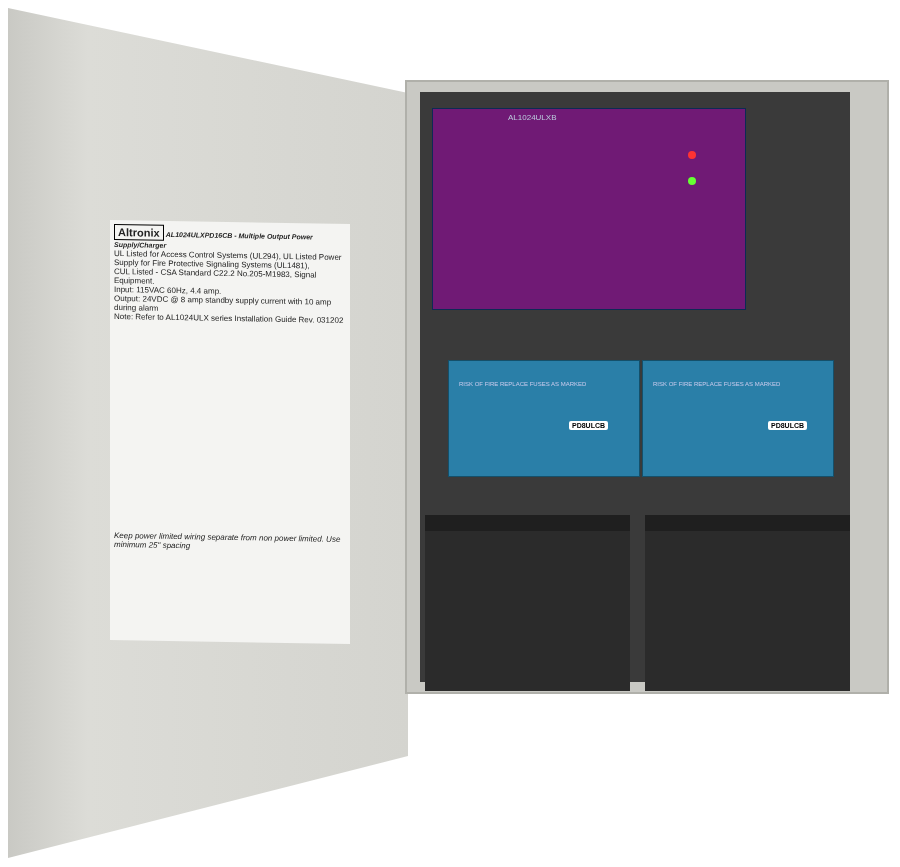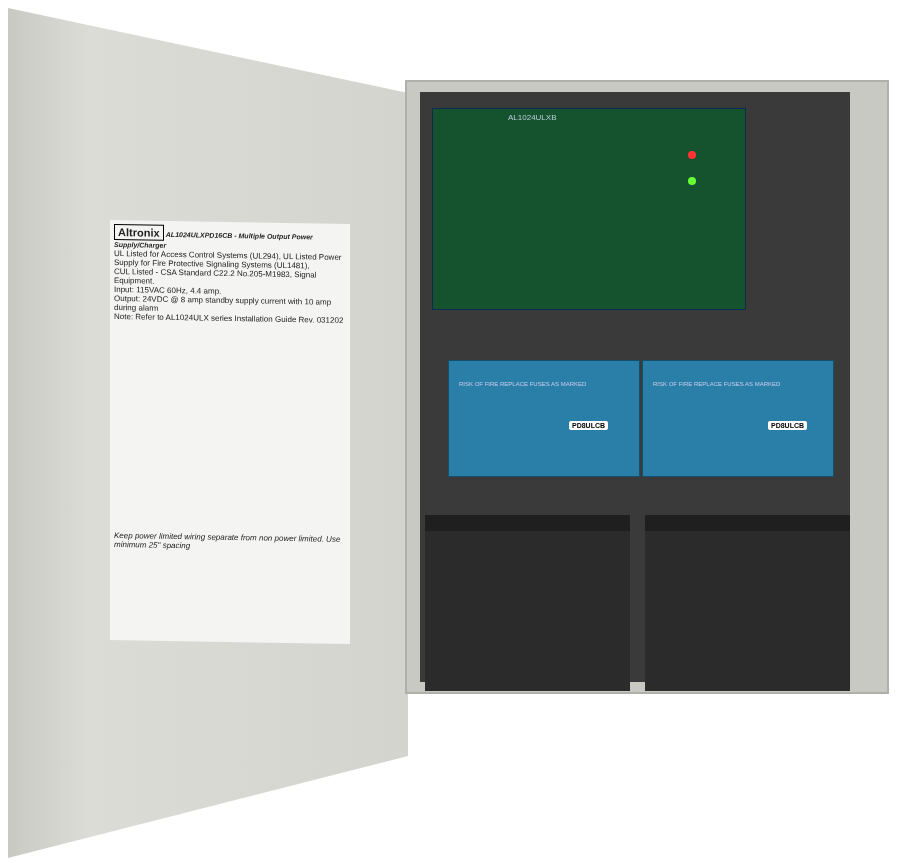--- a/index.html
+++ b/index.html
@@ -3,21 +3,21 @@
 <meta charset="utf-8">
 <style>
 body{margin:0;width:900px;height:867px;background:#fff;position:relative;overflow:hidden;font-family:"Liberation Sans",sans-serif;}
 .abs{position:absolute;}
 #door{left:8px;top:8px;width:400px;height:850px;background:linear-gradient(90deg,#c9c9c4,#dcdcd7 20%,#d4d4cf);clip-path:polygon(0 0,100% 10%,100% 88%,0 100%);}
 #label{left:110px;top:222px;width:240px;height:420px;background:#f4f4f2;transform:skewY(1deg);font-size:8px;color:#222;padding:4px;box-sizing:border-box;}
 #label .brand{display:inline-block;border:1px solid #000;padding:1px 3px;font-weight:bold;font-size:11px;}
 #label .model{font-weight:bold;font-style:italic;font-size:7px;}
 #cabinet{left:405px;top:80px;width:480px;height:610px;background:#c9c9c4;border:2px solid #b0b0aa;}
 #inner{left:420px;top:92px;width:430px;height:590px;background:#3a3a3a;}
-#psu{left:432px;top:108px;width:312px;height:200px;background:#14532d;border:1px solid #0d2a55;}
+#psu{left:432px;top:108px;width:312px;height:200px;background:#701a75;border:1px solid #0d2a55;}
 #psu .title{position:absolute;left:75px;top:4px;font-size:8px;color:#bcd;}
 .led{position:absolute;width:8px;height:8px;border-radius:50%;}
 .dist{top:360px;height:115px;width:190px;background:#2a7fa8;border:1px solid #14506b;}
 .dist .warn{position:absolute;top:20px;left:10px;font-size:6px;color:#cce;}
 .dist .tag{position:absolute;background:#fff;color:#000;font-size:7px;font-weight:bold;padding:1px 3px;border-radius:2px;}
 .bat{top:515px;height:160px;width:205px;background:#2b2b2b;border-top:16px solid #1f1f1f;}
 </style>
 </head>
 <body>
 

